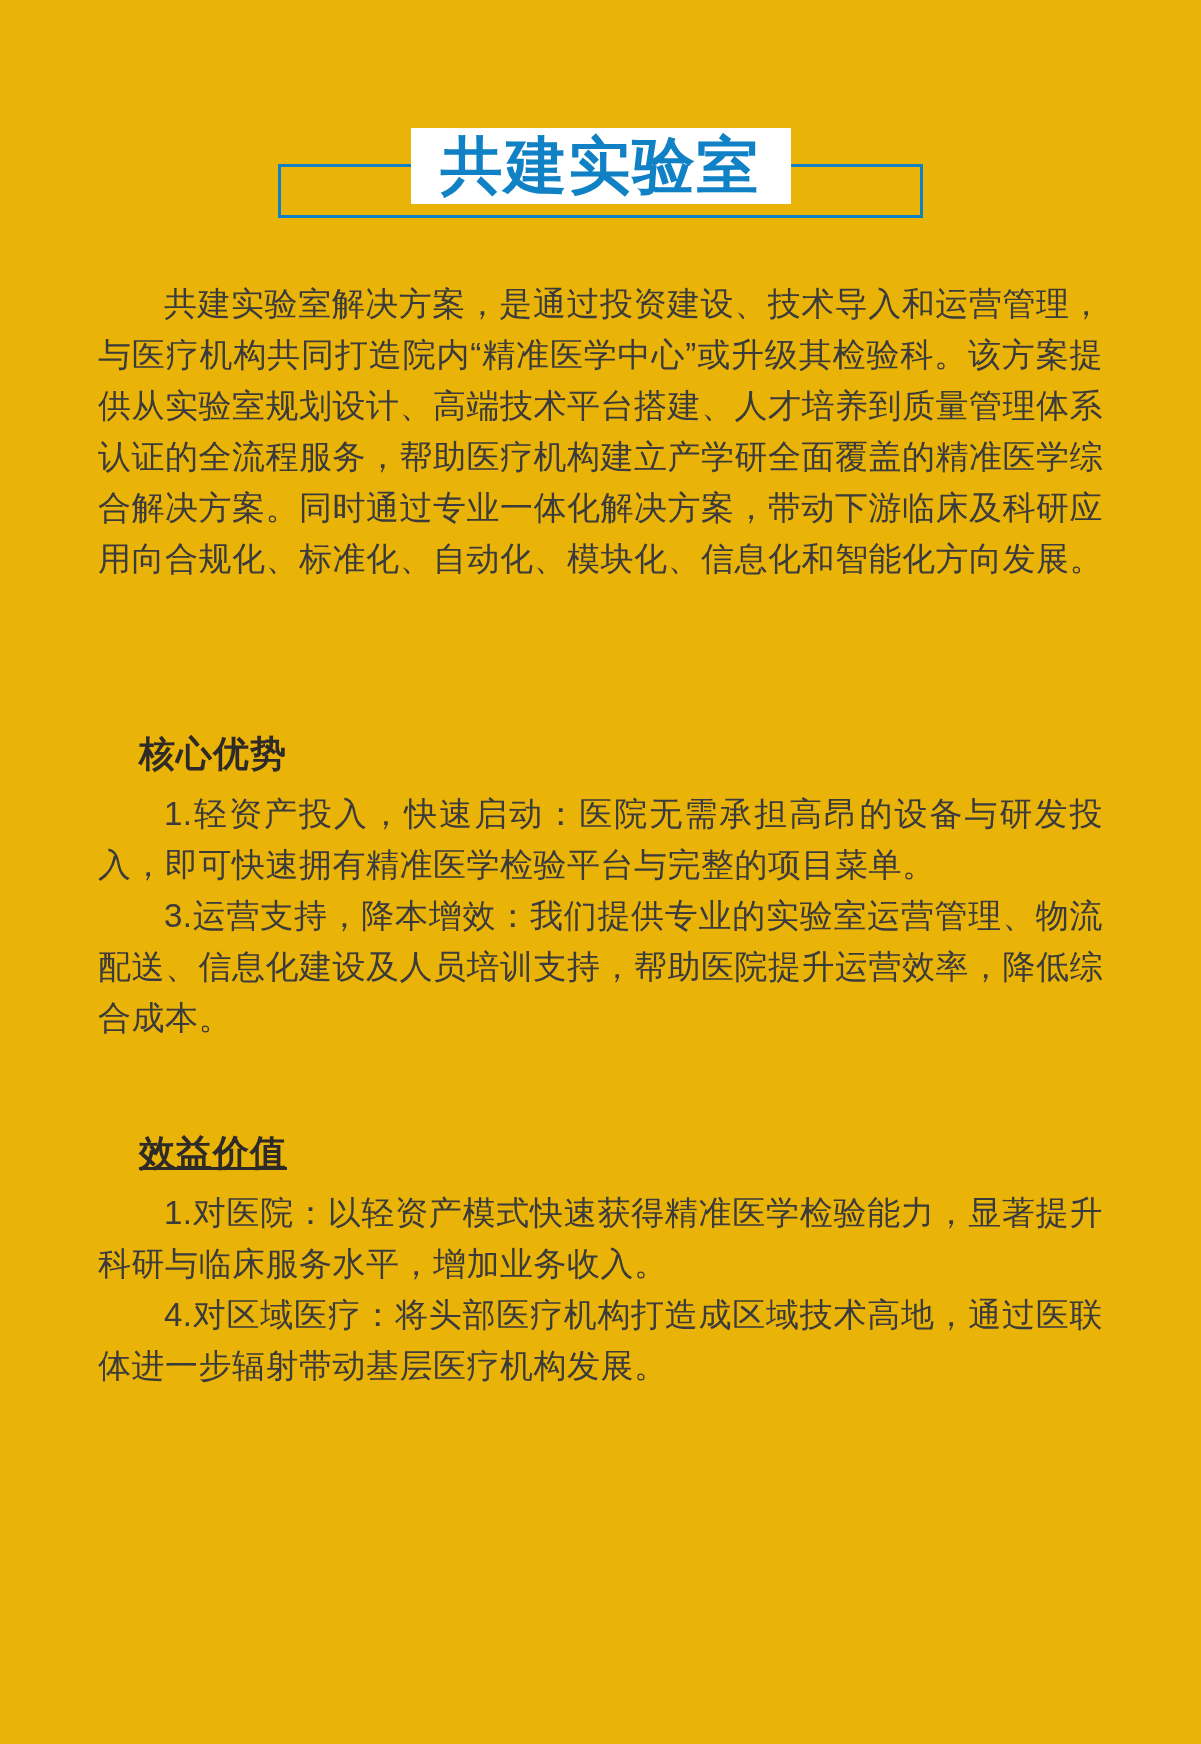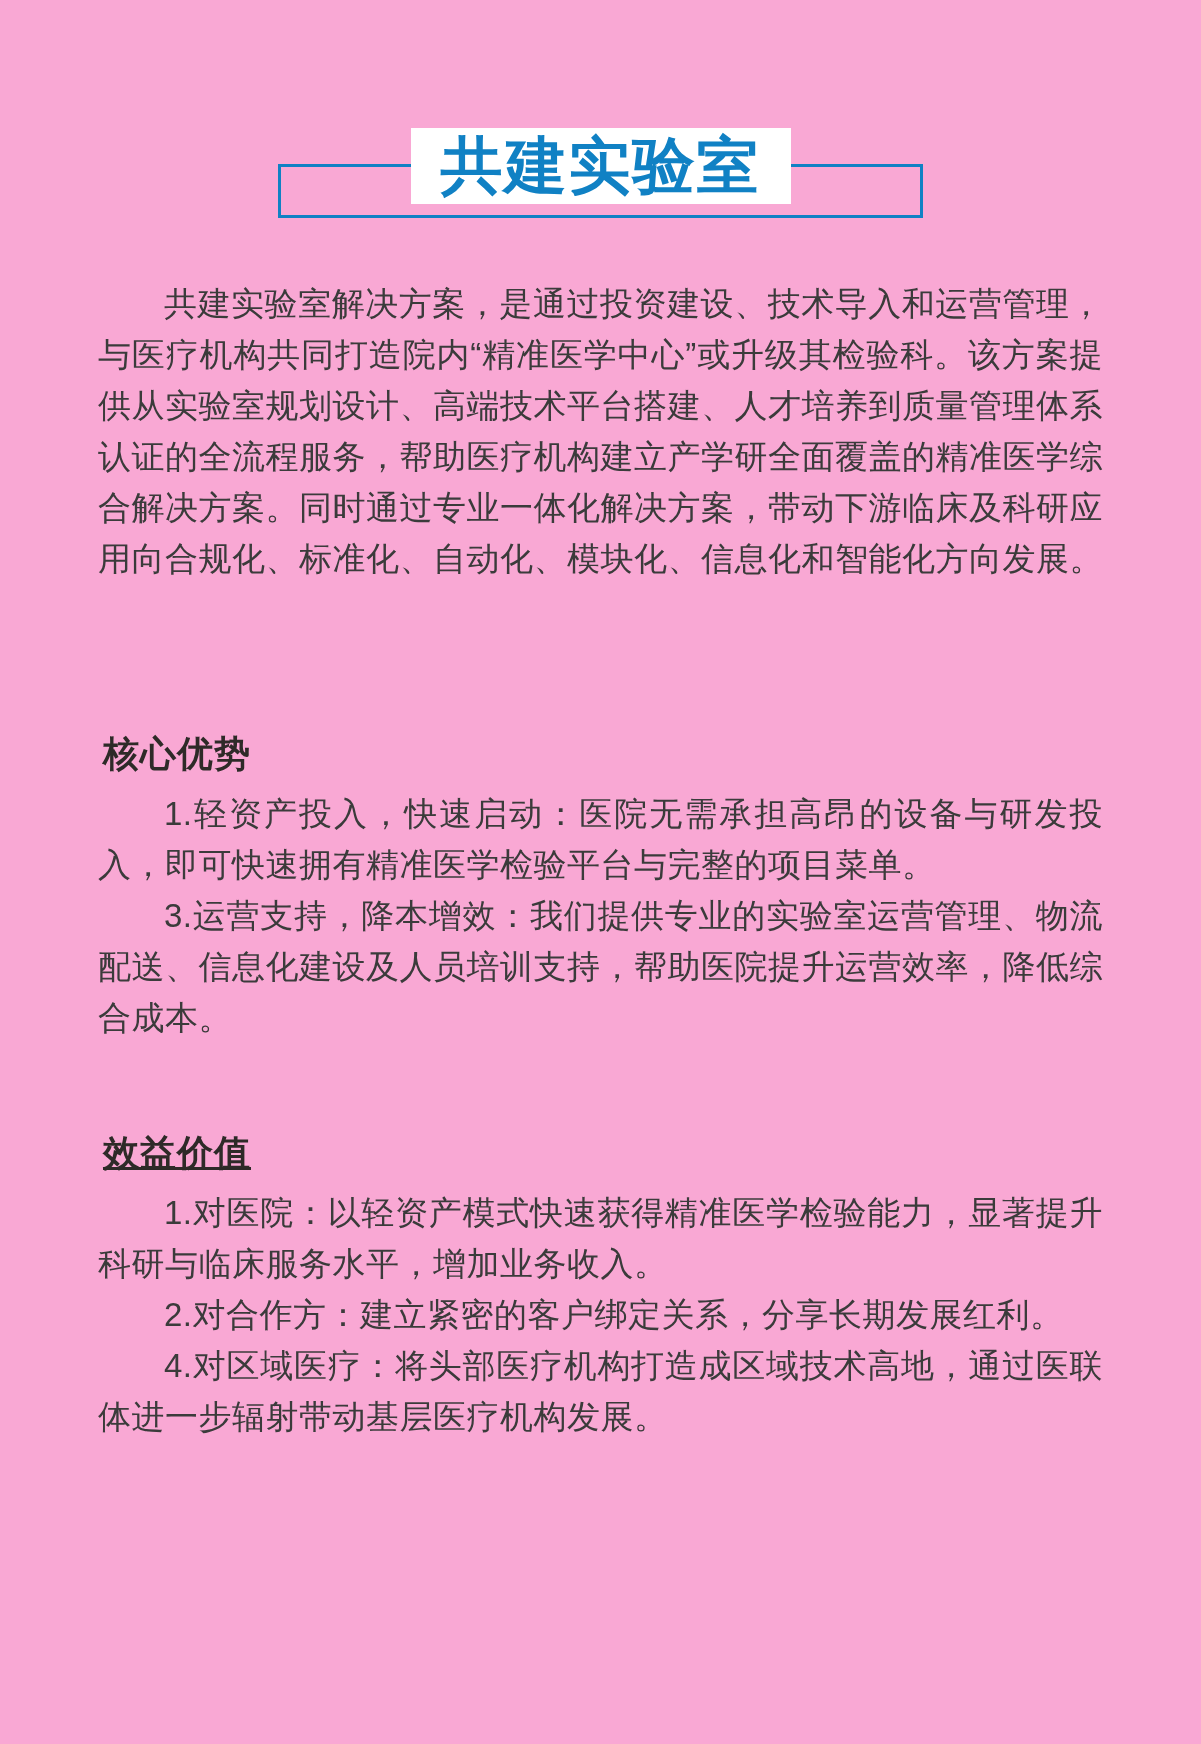--- a/index.html
+++ b/index.html
@@ -6,21 +6,21 @@
   html, body { background: #ffffff; }
   body {
     font-family: "Liberation Sans", "DejaVu Sans", sans-serif;
     color: #3b3b3b;
   }
   .page {
     position: relative;
     width: 1201px;
     height: 1744px;
     margin: 0 auto;
-    background: #f9a8d4;
+    background: #eab308;
     overflow: hidden;
   }
   
   .title-banner {
     position: relative;
     width: 645px;
     height: 92px;
     margin: 128px auto 0 auto;
   }
   .title-box {
@@ -59,20 +59,21 @@
   }
   .section-heading {
     margin-top: 148px;
     margin-bottom: 12px;
     font-size: 36px;
     line-height: 44px;
     font-weight: bold;
     color: #2e2a28;
     padding-left: 5px;
     letter-spacing: 1px;
+    margin-left: 36px;
   }
   .section-heading.second {
     margin-top: 88px;
     text-decoration: underline;
   }
   .section-item {
     text-indent: 2em;
     letter-spacing: 0.5px;
   }
 </style>
@@ -94,19 +95,18 @@
 
     <p class="section-item">1.轻资产投入，快速启动：医院无需承担高昂的设备与研发投入，即可快速拥有精准医学检验平台与完整的项目菜单。</p>
 
 
     <p class="section-item">3.运营支持，降本增效：我们提供专业的实验室运营管理、物流配送、信息化建设及人员培训支持，帮助医院提升运营效率，降低综合成本。</p>
 
     <h2 class="section-heading second">效益价值</h2>
 
     <p class="section-item">1.对医院：以轻资产模式快速获得精准医学检验能力，显著提升科研与临床服务水平，增加业务收入。</p>
 
-    <p class="section-item">2.对合作方：建立紧密的客户绑定关系，分享长期发展红利。</p>
 
     <p class="section-item">4.对区域医疗：将头部医疗机构打造成区域技术高地，通过医联体进一步辐射带动基层医疗机构发展。</p>
 
   </div>
 
 </div>
 
 </body></html>

